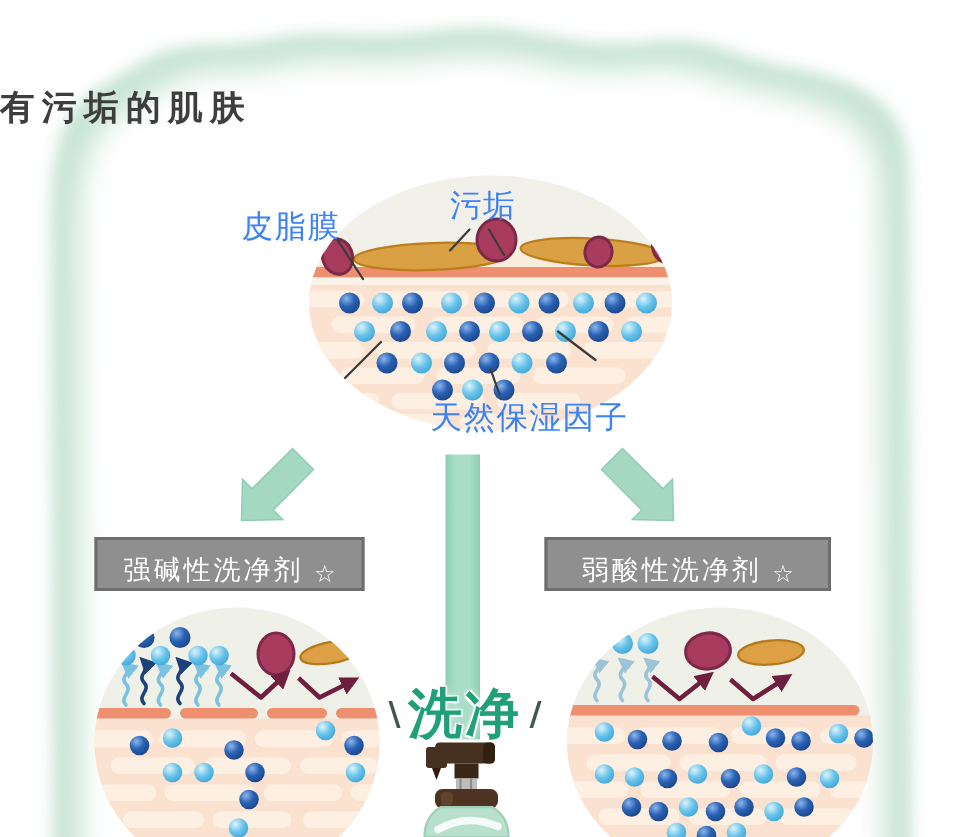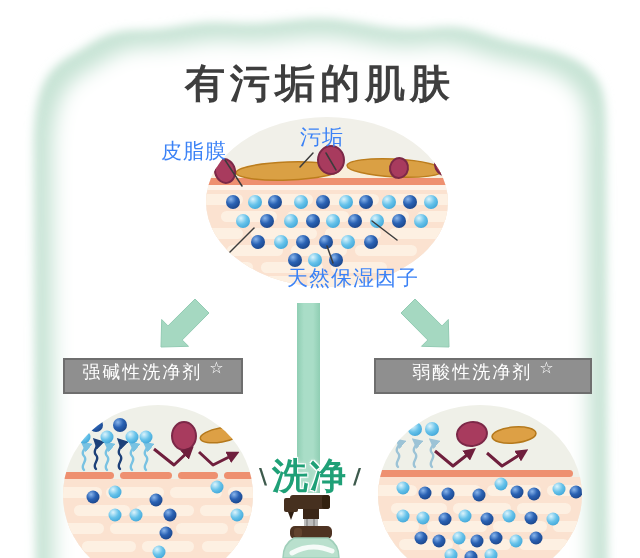--- a/index.html
+++ b/index.html
@@ -1,23 +1,23 @@
 <!DOCTYPE html>
 <html><head>
 <meta charset="utf-8">
 <style>
   html,body{margin:0;padding:0;background:#fff;}
   .canvas{position:relative;width:640px;height:558px;background:#ffffff;overflow:hidden;
           font-family:"DejaVu Sans","Liberation Sans",sans-serif;}
   .abs{position:absolute;}
-  .title{position:absolute;left:0;top:56px;width:640px;text-align:center;
-         font-size:40px;font-weight:600;letter-spacing:5px;color:#3e3e3e;}
+  .title{position:absolute;left:0;top:56px;width:640px;
+         font-size:23px;font-weight:600;letter-spacing:5px;color:#3e3e3e;}
   .lbl{position:absolute;font-size:21px;color:#3b82f6;letter-spacing:1px;white-space:nowrap;}
   .cleanser-box{position:absolute;top:358px;height:36px;background:#8f8f8f;border:2px solid #6e6e6e;
-        box-sizing:border-box;display:flex;align-items:flex-start;justify-content:center;gap:7px;color:#ffffff;}
+        box-sizing:border-box;display:flex;align-items:flex-end;justify-content:center;gap:7px;color:#ffffff;}
   .cleanser-box .txt{font-size:18px;letter-spacing:2px;}
   .cleanser-box .star{font-size:16px;margin-top:-2px;}
   .bar{position:absolute;left:297px;top:303px;width:23px;height:190px;
        background:linear-gradient(90deg,#8fceb3,#a9ddc7 30%,#a9ddc7 70%,#8fceb3);}
   .wash{position:absolute;left:250px;top:452px;width:120px;display:flex;align-items:center;
         justify-content:center;gap:5px;}
   .wash .mark{font-size:22px;font-weight:700;color:#3d5a4c;}
   .wash .word{font-size:36px;font-weight:700;color:#1fa077;letter-spacing:2px;
         text-shadow:-1px -1px 0 #fff,1px -1px 0 #fff,-1px 1px 0 #fff,1px 1px 0 #fff,0 0 4px #fff;}
   svg{display:block;}
@@ -171,21 +171,21 @@
   <svg class="abs" style="left:396px;top:294px" width="62" height="58" viewBox="0 0 62 58">
     <polygon points="19,5 5,19 31.8,46 25.5,52.3 53,53 52.3,25.5 46,31.9" fill="#a5d8c1" stroke="#92cbb3" stroke-width="1"></polygon>
   </svg>
 
   <div class="bar"></div>
 
   <div class="cleanser-box" style="left:63px;width:180px">
     <span class="txt">强碱性洗净剂</span>
     <span class="star">☆</span>
   </div>
-  <div class="cleanser-box" style="left:374px;width:218px">
+  <div class="cleanser-box" style="left:363px;width:191px">
     <span class="txt">弱酸性洗净剂</span>
     <span class="star">☆</span>
   </div>
 
   <svg class="abs" style="left:60px;top:403px" width="200" height="155" viewBox="0 0 200 155">
     <defs>
         <clipPath id="clipL">
           <ellipse cx="98" cy="92" rx="95" ry="90"></ellipse>
         </clipPath>
       </defs>

